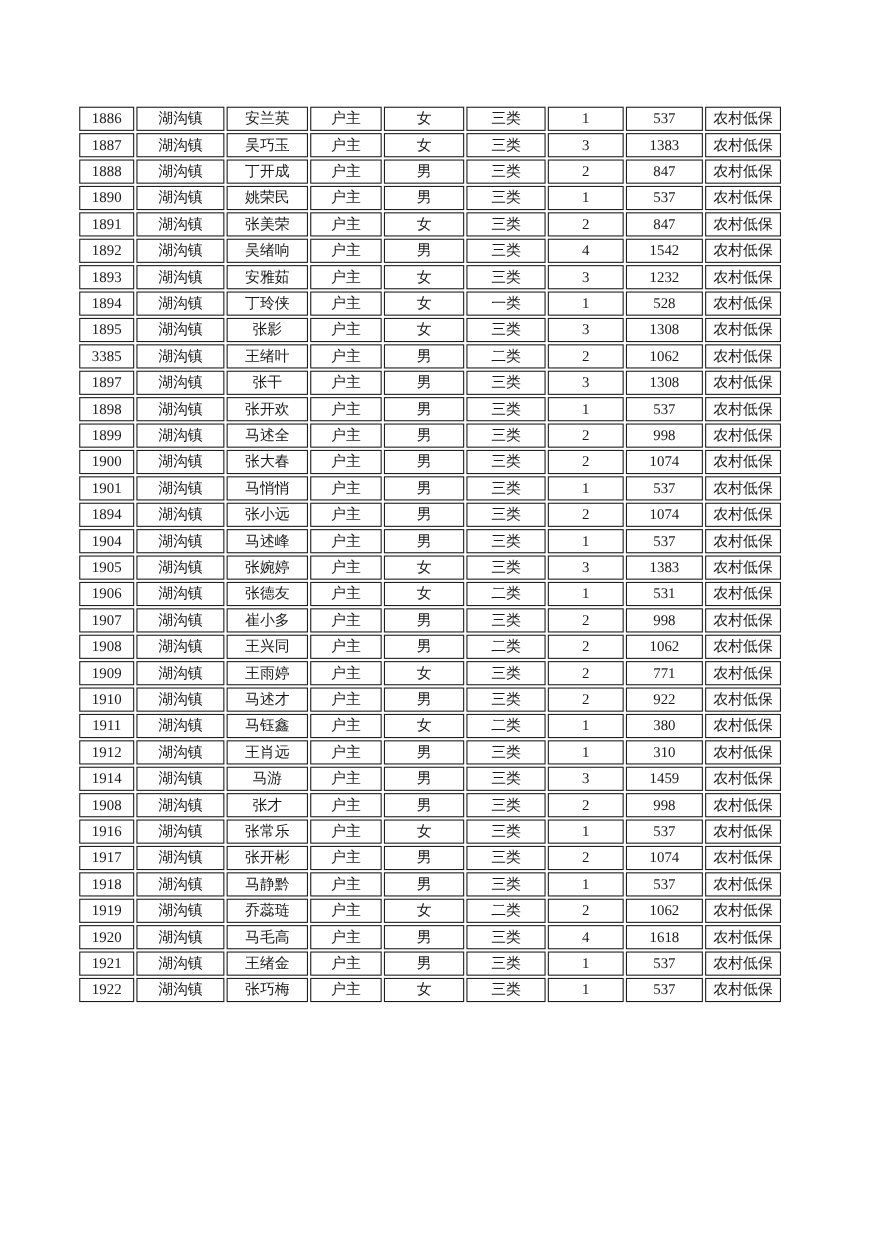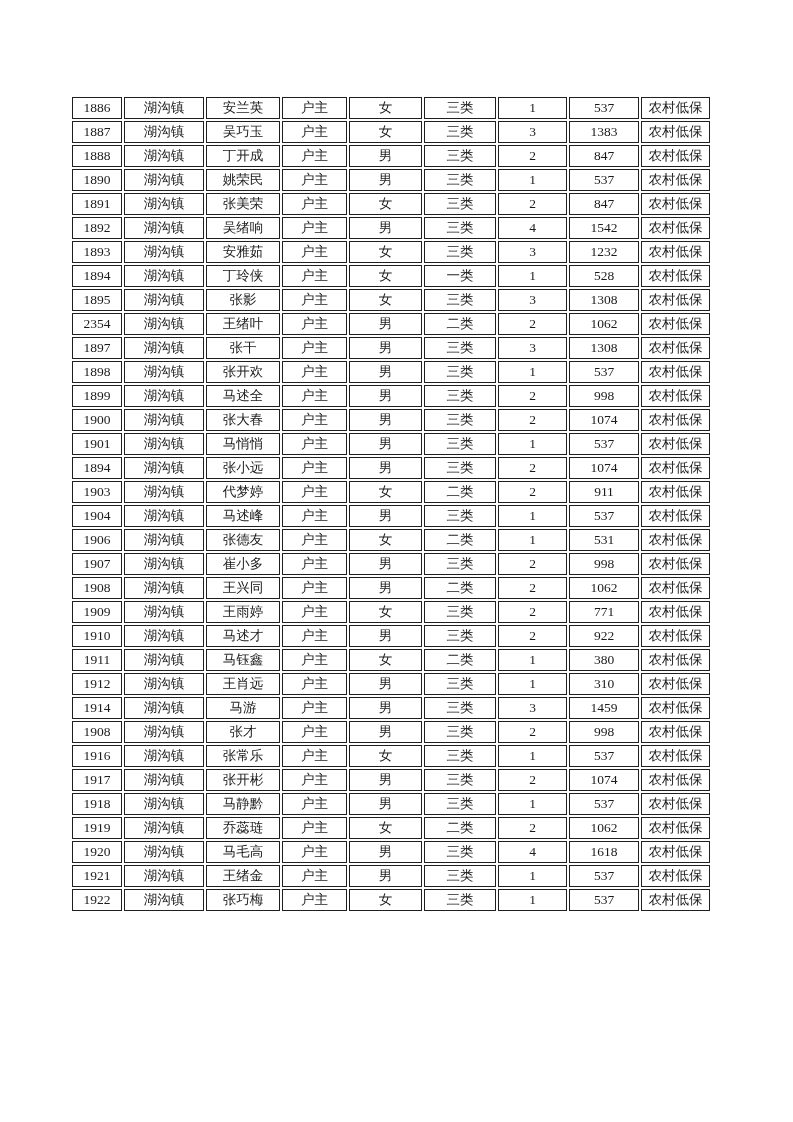--- a/index.html
+++ b/index.html
@@ -152,21 +152,21 @@
             <td>湖沟镇</td>
             <td>张影</td>
             <td>户主</td>
             <td>女</td>
             <td>三类</td>
             <td>3</td>
             <td>1308</td>
             <td>农村低保</td>
           </tr>
           <tr>
-            <td>2354</td>
+            <td>3385</td>
             <td>湖沟镇</td>
             <td>王绪叶</td>
             <td>户主</td>
             <td>男</td>
             <td>二类</td>
             <td>2</td>
             <td>1062</td>
             <td>农村低保</td>
           </tr>
           <tr>
@@ -229,39 +229,39 @@
             <td>湖沟镇</td>
             <td>张小远</td>
             <td>户主</td>
             <td>男</td>
             <td>三类</td>
             <td>2</td>
             <td>1074</td>
             <td>农村低保</td>
           </tr>
           <tr>
-            <td>1903</td>
-            <td>湖沟镇</td>
-            <td>代梦婷</td>
-            <td>户主</td>
-            <td>女</td>
-            <td>二类</td>
-            <td>2</td>
-            <td>911</td>
-            <td>农村低保</td>
-          </tr>
-          <tr>
             <td>1904</td>
             <td>湖沟镇</td>
             <td>马述峰</td>
             <td>户主</td>
             <td>男</td>
             <td>三类</td>
             <td>1</td>
             <td>537</td>
+            <td>农村低保</td>
+          </tr>
+          <tr>
+            <td>1905</td>
+            <td>湖沟镇</td>
+            <td>张婉婷</td>
+            <td>户主</td>
+            <td>女</td>
+            <td>三类</td>
+            <td>3</td>
+            <td>1383</td>
             <td>农村低保</td>
           </tr>
           <tr>
             <td>1906</td>
             <td>湖沟镇</td>
             <td>张德友</td>
             <td>户主</td>
             <td>女</td>
             <td>二类</td>
             <td>1</td>

